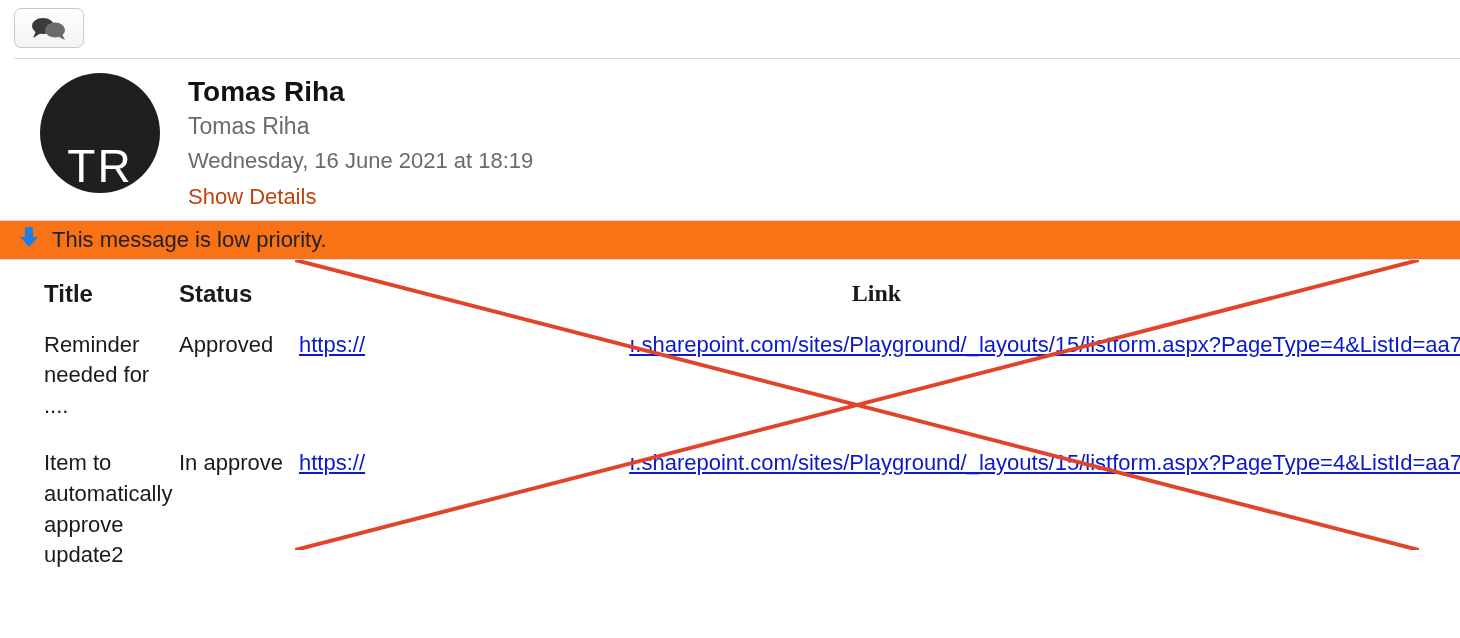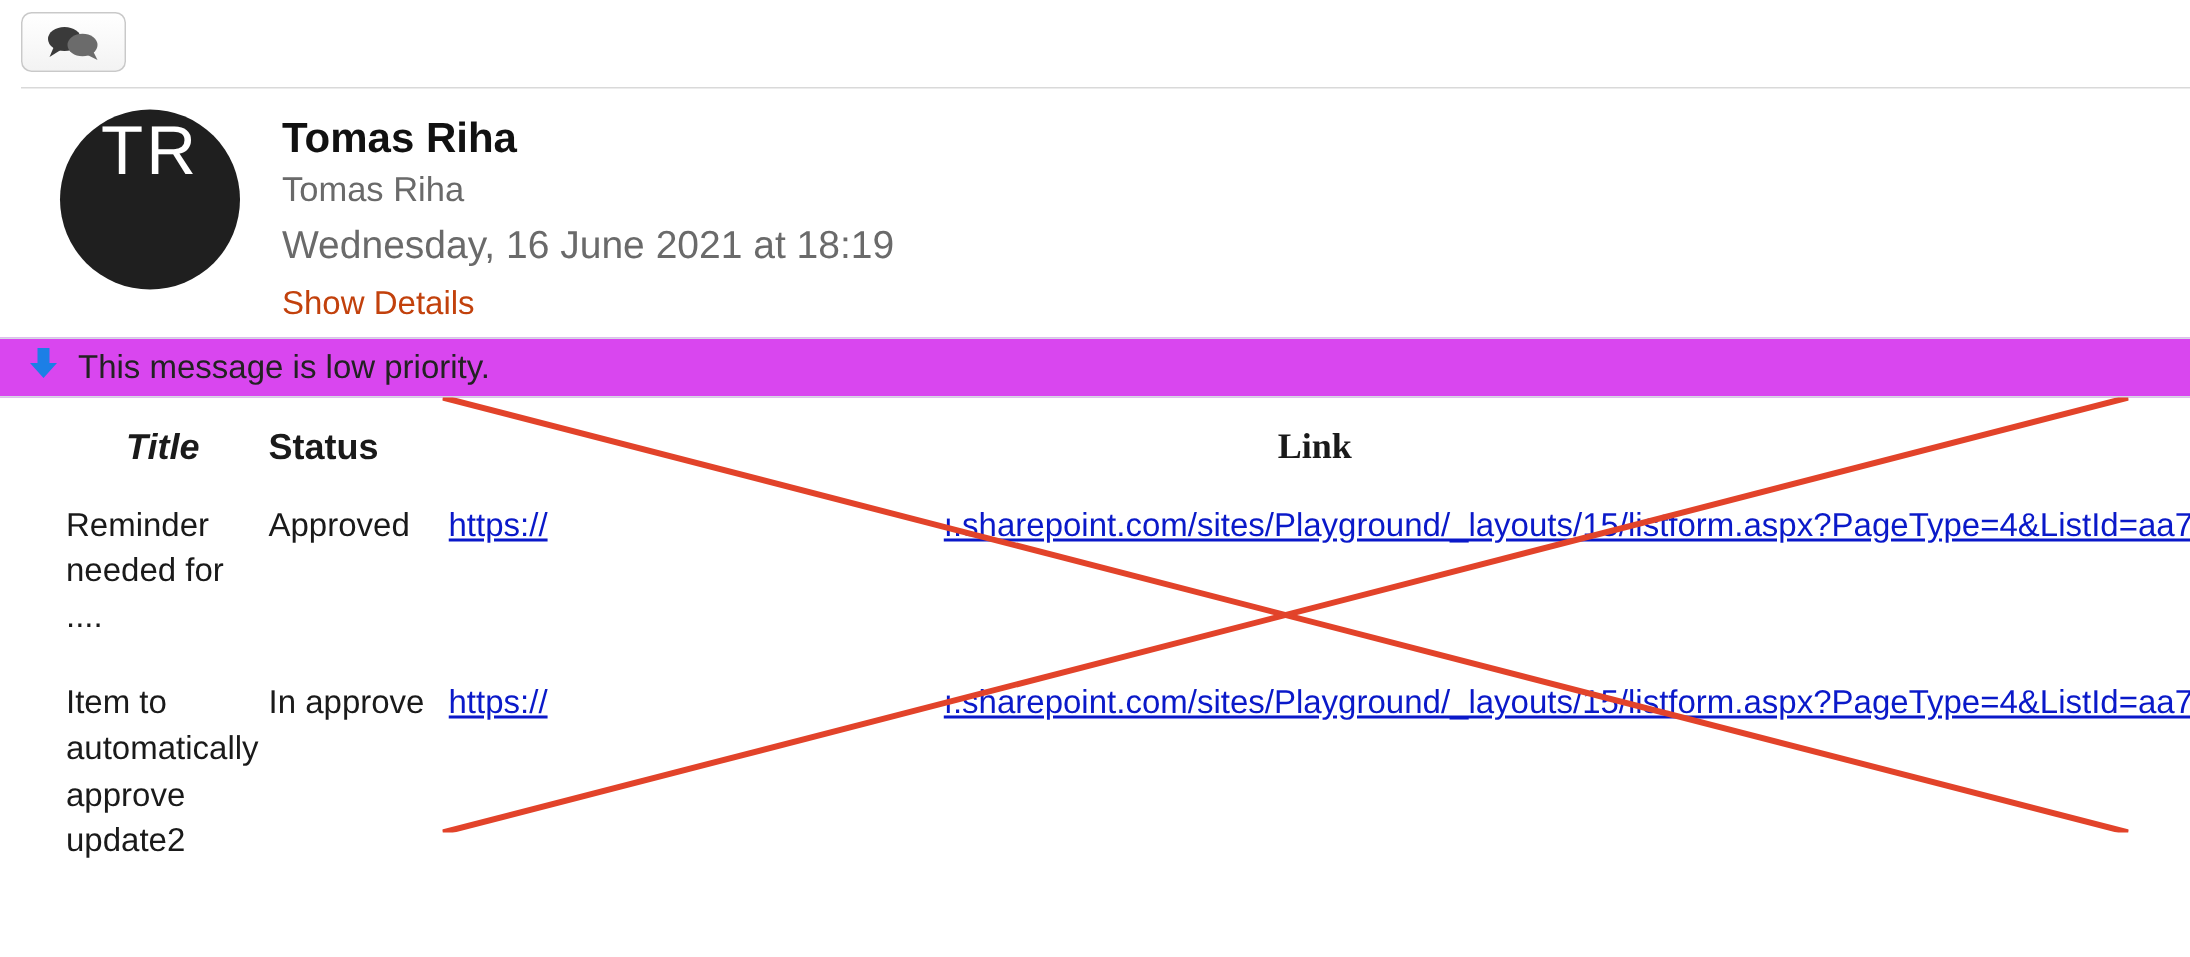--- a/index.html
+++ b/index.html
@@ -7,37 +7,37 @@
   .container { position:relative; width:100%; height:100%; overflow:hidden; }
 
   
   .header-row { display:flex; align-items:center; padding:8px 14px 10px 14px; }
   .back-chevron { display:flex; align-items:center; justify-content:center; height:40px; width:70px; border:1px solid #c9c9c9; border-radius:7px; background:linear-gradient(#fff,#f3f3f3); margin-right:18px; }
   .subject { font-size:30px; font-weight:400; color:#333; }
   .hr { height:1px; background:#d9d9d9; margin-left:14px; }
 
   
   .sender-row { display:flex; align-items:flex-start; padding:14px 14px 2px 40px; }
-  .avatar { width:120px; height:120px; border-radius:60px; background:#1f1f1f; color:#fff; display:flex; align-items:flex-start; justify-content:center; font-size:46px; font-weight:500; letter-spacing:2px; }
+  .avatar { width:120px; height:120px; border-radius:60px; background:#1f1f1f; color:#fff; display:flex; align-items:flex-end; justify-content:center; font-size:46px; font-weight:500; letter-spacing:2px; }
   .sender-info { padding-left:28px; padding-top:2px; }
   .sender-name { font-size:28px; font-weight:700; color:#111; line-height:1.2; }
   .sender-sub  { font-size:23px; color:#6a6a6a; margin-top:4px; }
-  .sender-date { font-size:26px; color:#6a6a6a; margin-top:8px; }
+  .sender-date { font-size:22px; color:#6a6a6a; margin-top:8px; }
   .show-details{ font-size:22px; color:#c2410c; margin-top:10px; cursor:pointer; display:inline-block; }
 
   
-  .priority-bar { margin-top:8px; background:#d946ef; border-top:1px solid #d4dae3; border-bottom:1px solid #d4dae3; padding:6px 14px 6px 20px; display:flex; align-items:center; font-size:22px; color:#222; }
+  .priority-bar { margin-top:8px; background:#f97316; border-top:1px solid #d4dae3; border-bottom:1px solid #d4dae3; padding:6px 14px 6px 20px; display:flex; align-items:center; font-size:22px; color:#222; }
   .priority-bar .arrow { color:#1c7fe6; margin-right:14px; font-size:22px; }
 
   
   .tbl-wrap { position:relative; padding:14px 0 0 44px; }
   table { border-collapse:collapse; table-layout:fixed; width:1416px; }
   th { font-size:24px; font-weight:700; text-align:left; padding:6px 6px 18px 0; vertical-align:top; }
   td { font-size:22px; padding:4px 6px 22px 0; vertical-align:top; line-height:1.4; }
-  th.title  { width:135px; text-align:center;font-style:italic; }
+  th.title  { width:135px; text-align:left; }
   th.status { width:120px; }
   th.link   { text-align:center;font-family:Liberation Serif, serif; }
   a.sp { color:#0a19c9; text-decoration:underline; word-break:break-all; }
   .linkcell { white-space:nowrap; overflow:hidden; }
   .linkpad { display:inline-block; visibility:hidden; }
 
   
   .cross { position:absolute; left:295px; top:0px; width:1124px; height:290px; pointer-events:none; }
 </style>
 </head>

